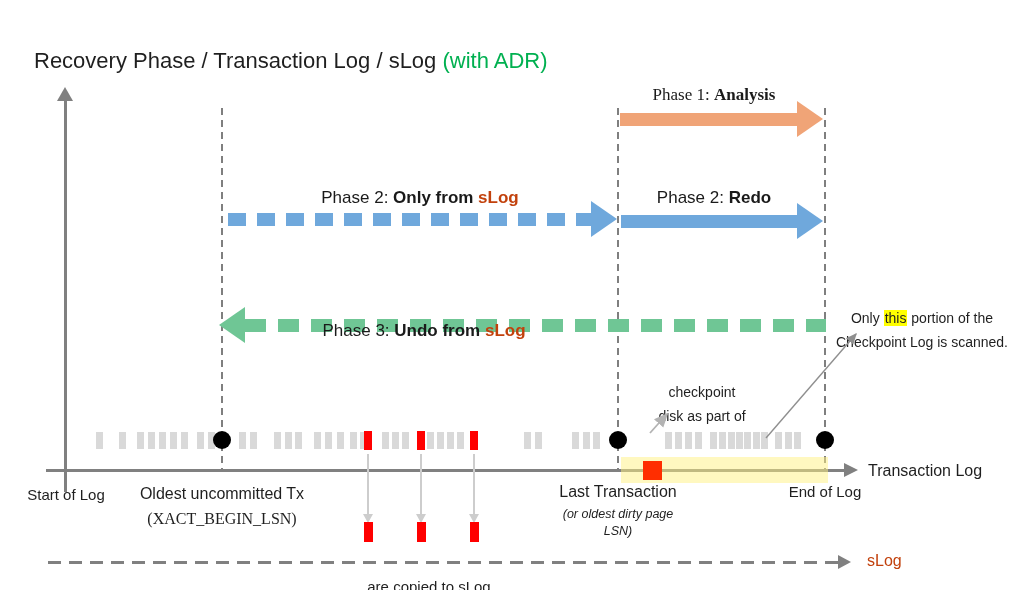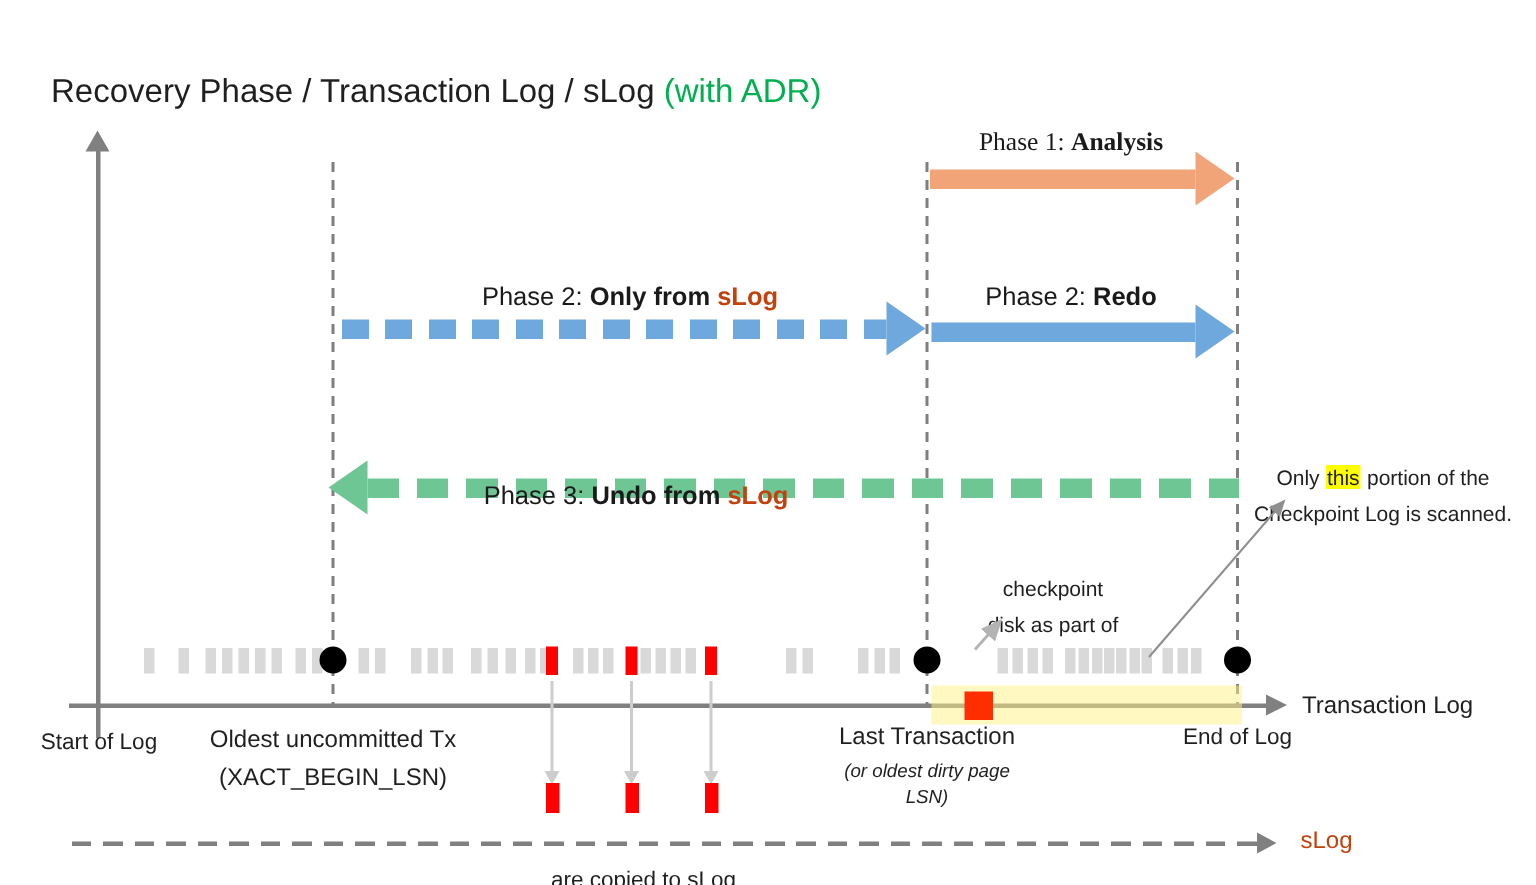--- a/index.html
+++ b/index.html
@@ -180,21 +180,21 @@
 <div class="parrow" style="left:219px;top:307px;width:607px;">
   <div class="head-l" style="border-right-color:#6FC695;"></div>
   <div class="shaft" style="background:repeating-linear-gradient(90deg,#6FC695 0 21px,transparent 21px 33px);"></div>
 </div>
 <div class="plabel" style="left:424px;top:292px;margin-top:29px;">
   <span>Phase 3: </span><b>Undo from </b><b class="red">sLog</b>
 </div>
 
 <div class="abs small-lbl ctr nowrap" style="left:66px;top:456px;">Start of Log</div>
 <div class="abs axis-lbl ctr nowrap" style="left:222px;top:455px;">Oldest uncommitted Tx</div>
-<div class="abs axis-lbl ctr nowrap" style="left:222px;top:480px;">(XACT_BEGIN_LSN)</div>
+<div class="abs axis-lbl ctr nowrap" style="left:222px;top:480px;font-family:Liberation Serif, serif;">(XACT_BEGIN_LSN)</div>
 <div class="abs axis-lbl ctr nowrap" style="left:618px;top:453px;">Last Transaction</div>
 <div class="abs sub-ital ctr nowrap" style="left:618px;top:477px;">(or oldest dirty page</div>
 <div class="abs sub-ital ctr nowrap" style="left:618px;top:494px;">LSN)</div>
 <div class="abs small-lbl ctr nowrap" style="left:825px;top:453px;">End of Log</div>
 <div class="abs axis-lbl nowrap" style="left:868px;top:432px;">Transaction Log</div>
 <div class="abs axis-lbl nowrap red" style="left:867px;top:522px;">sLog</div>
 
 <div class="abs ann" style="left:616px;top:350px;width:172px;">
   <div>checkpoint</div>
   <div>disk as part of</div>

